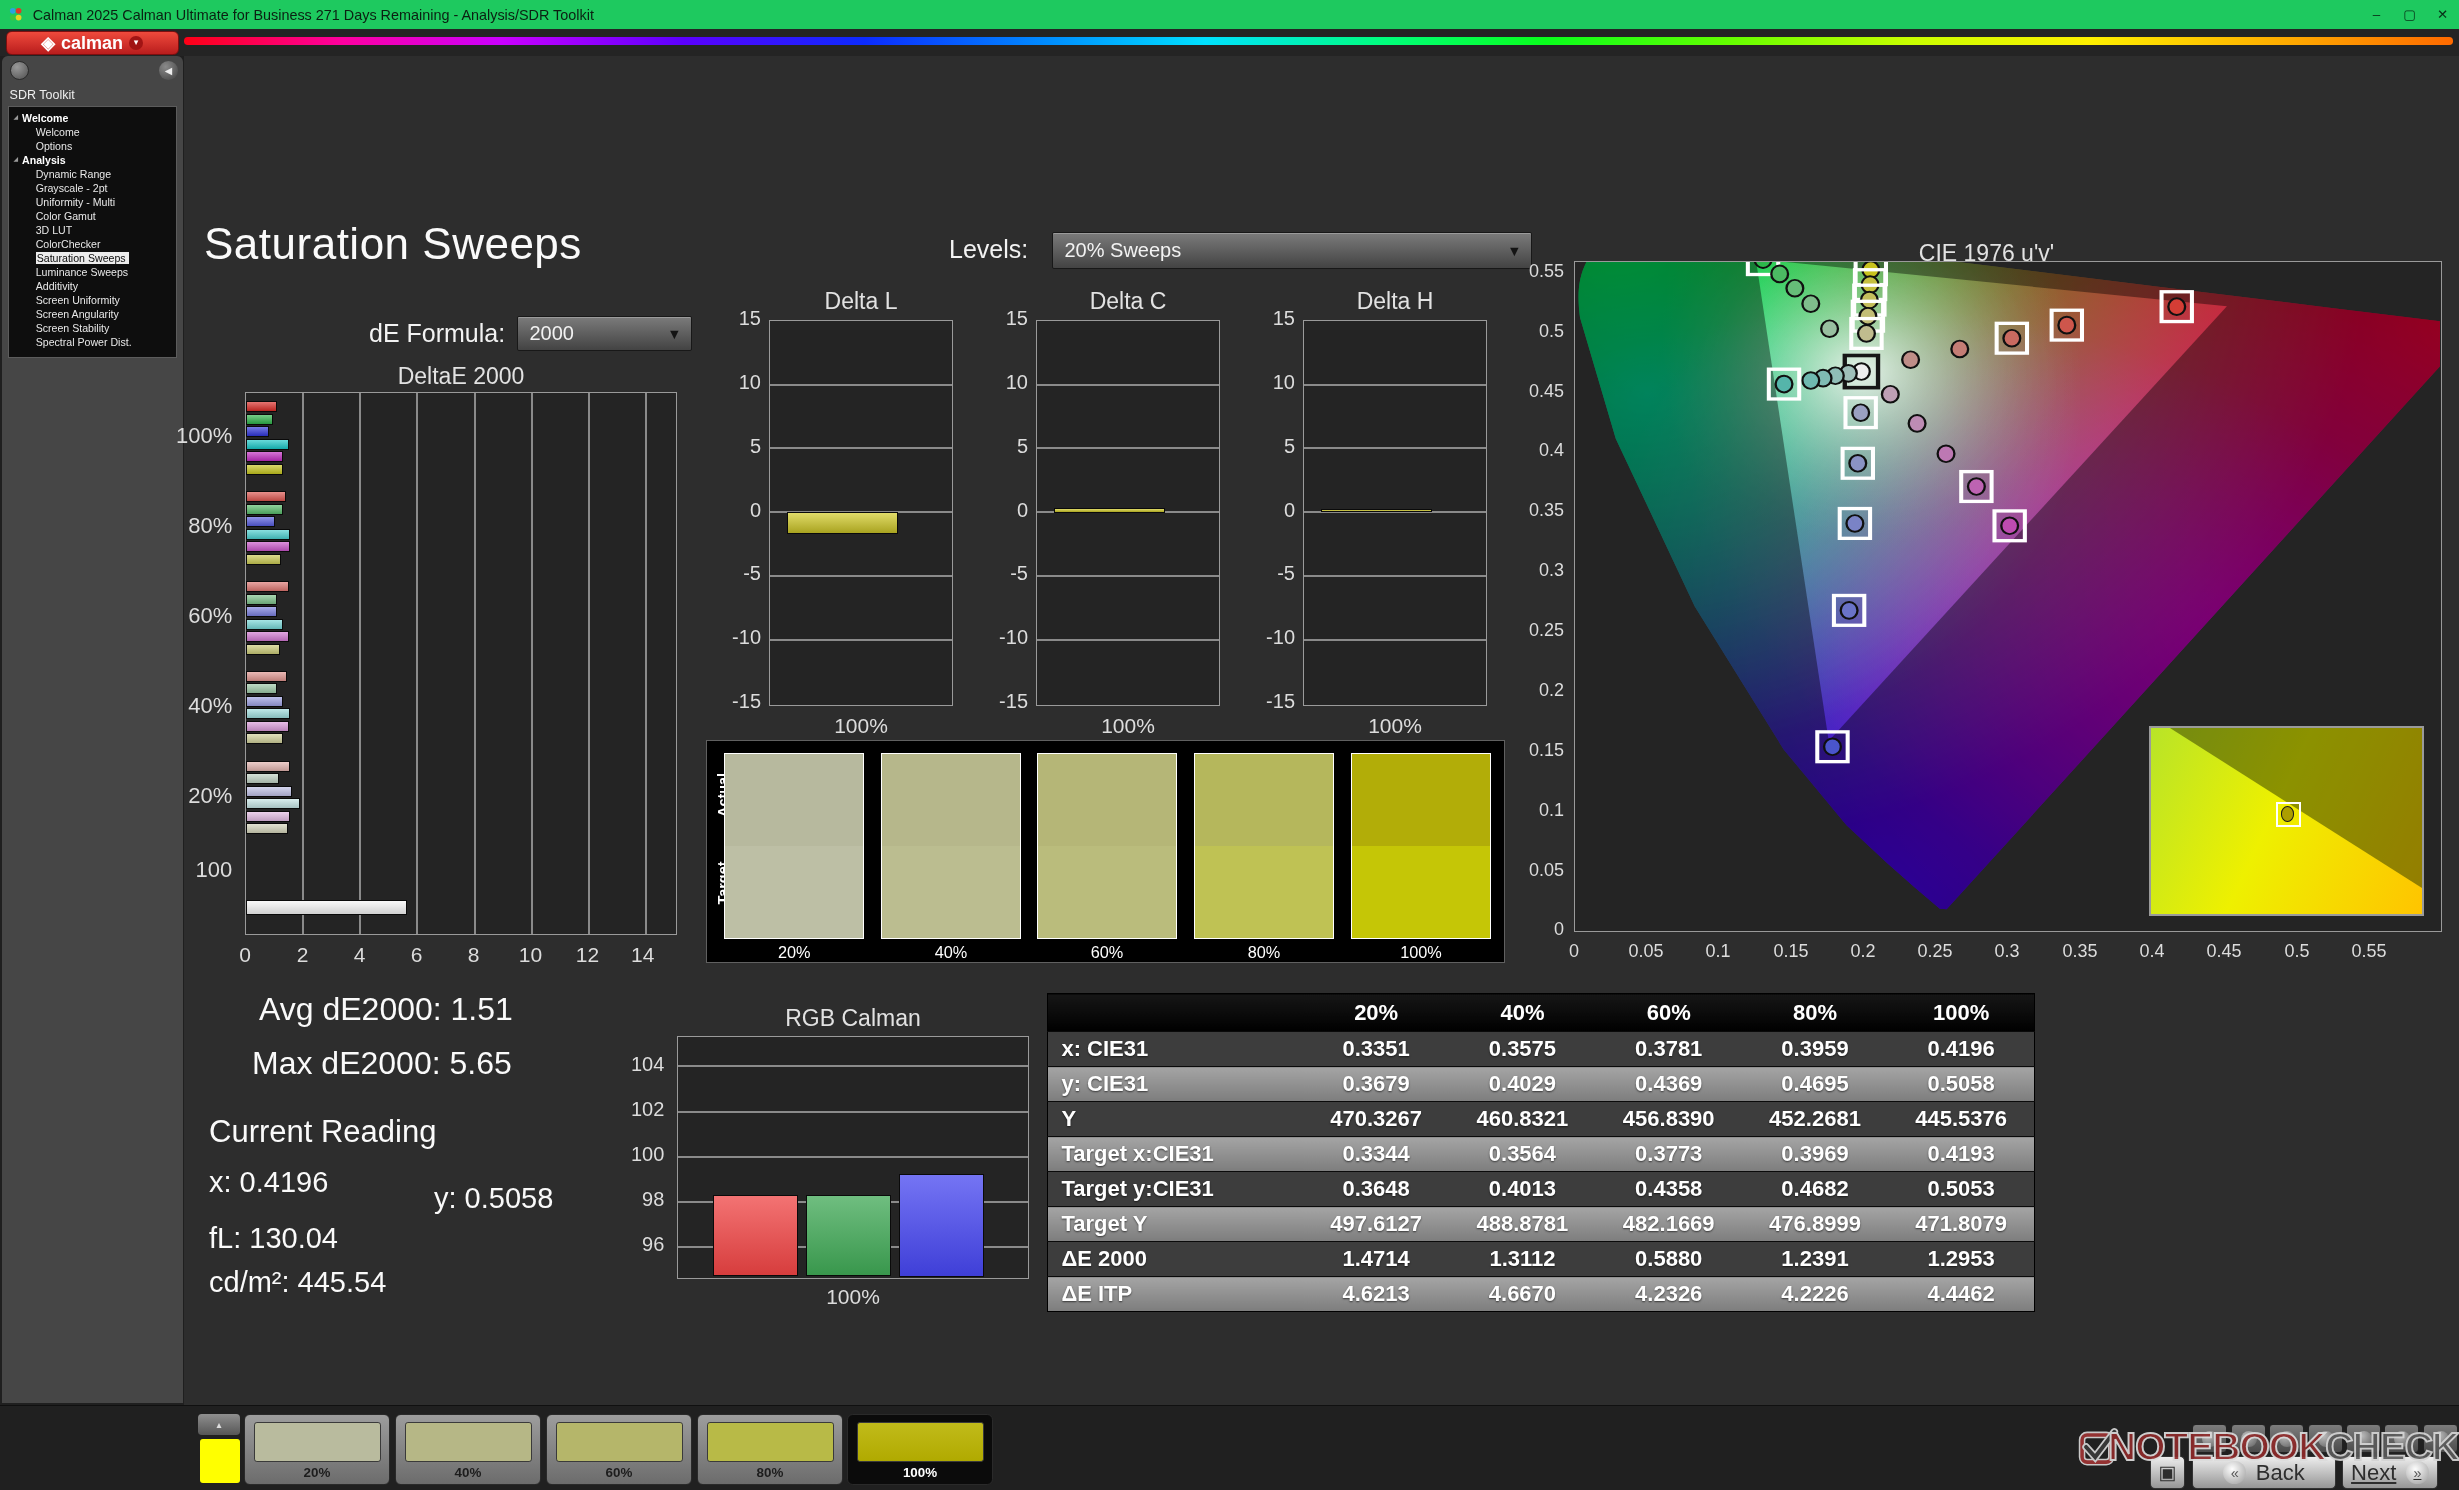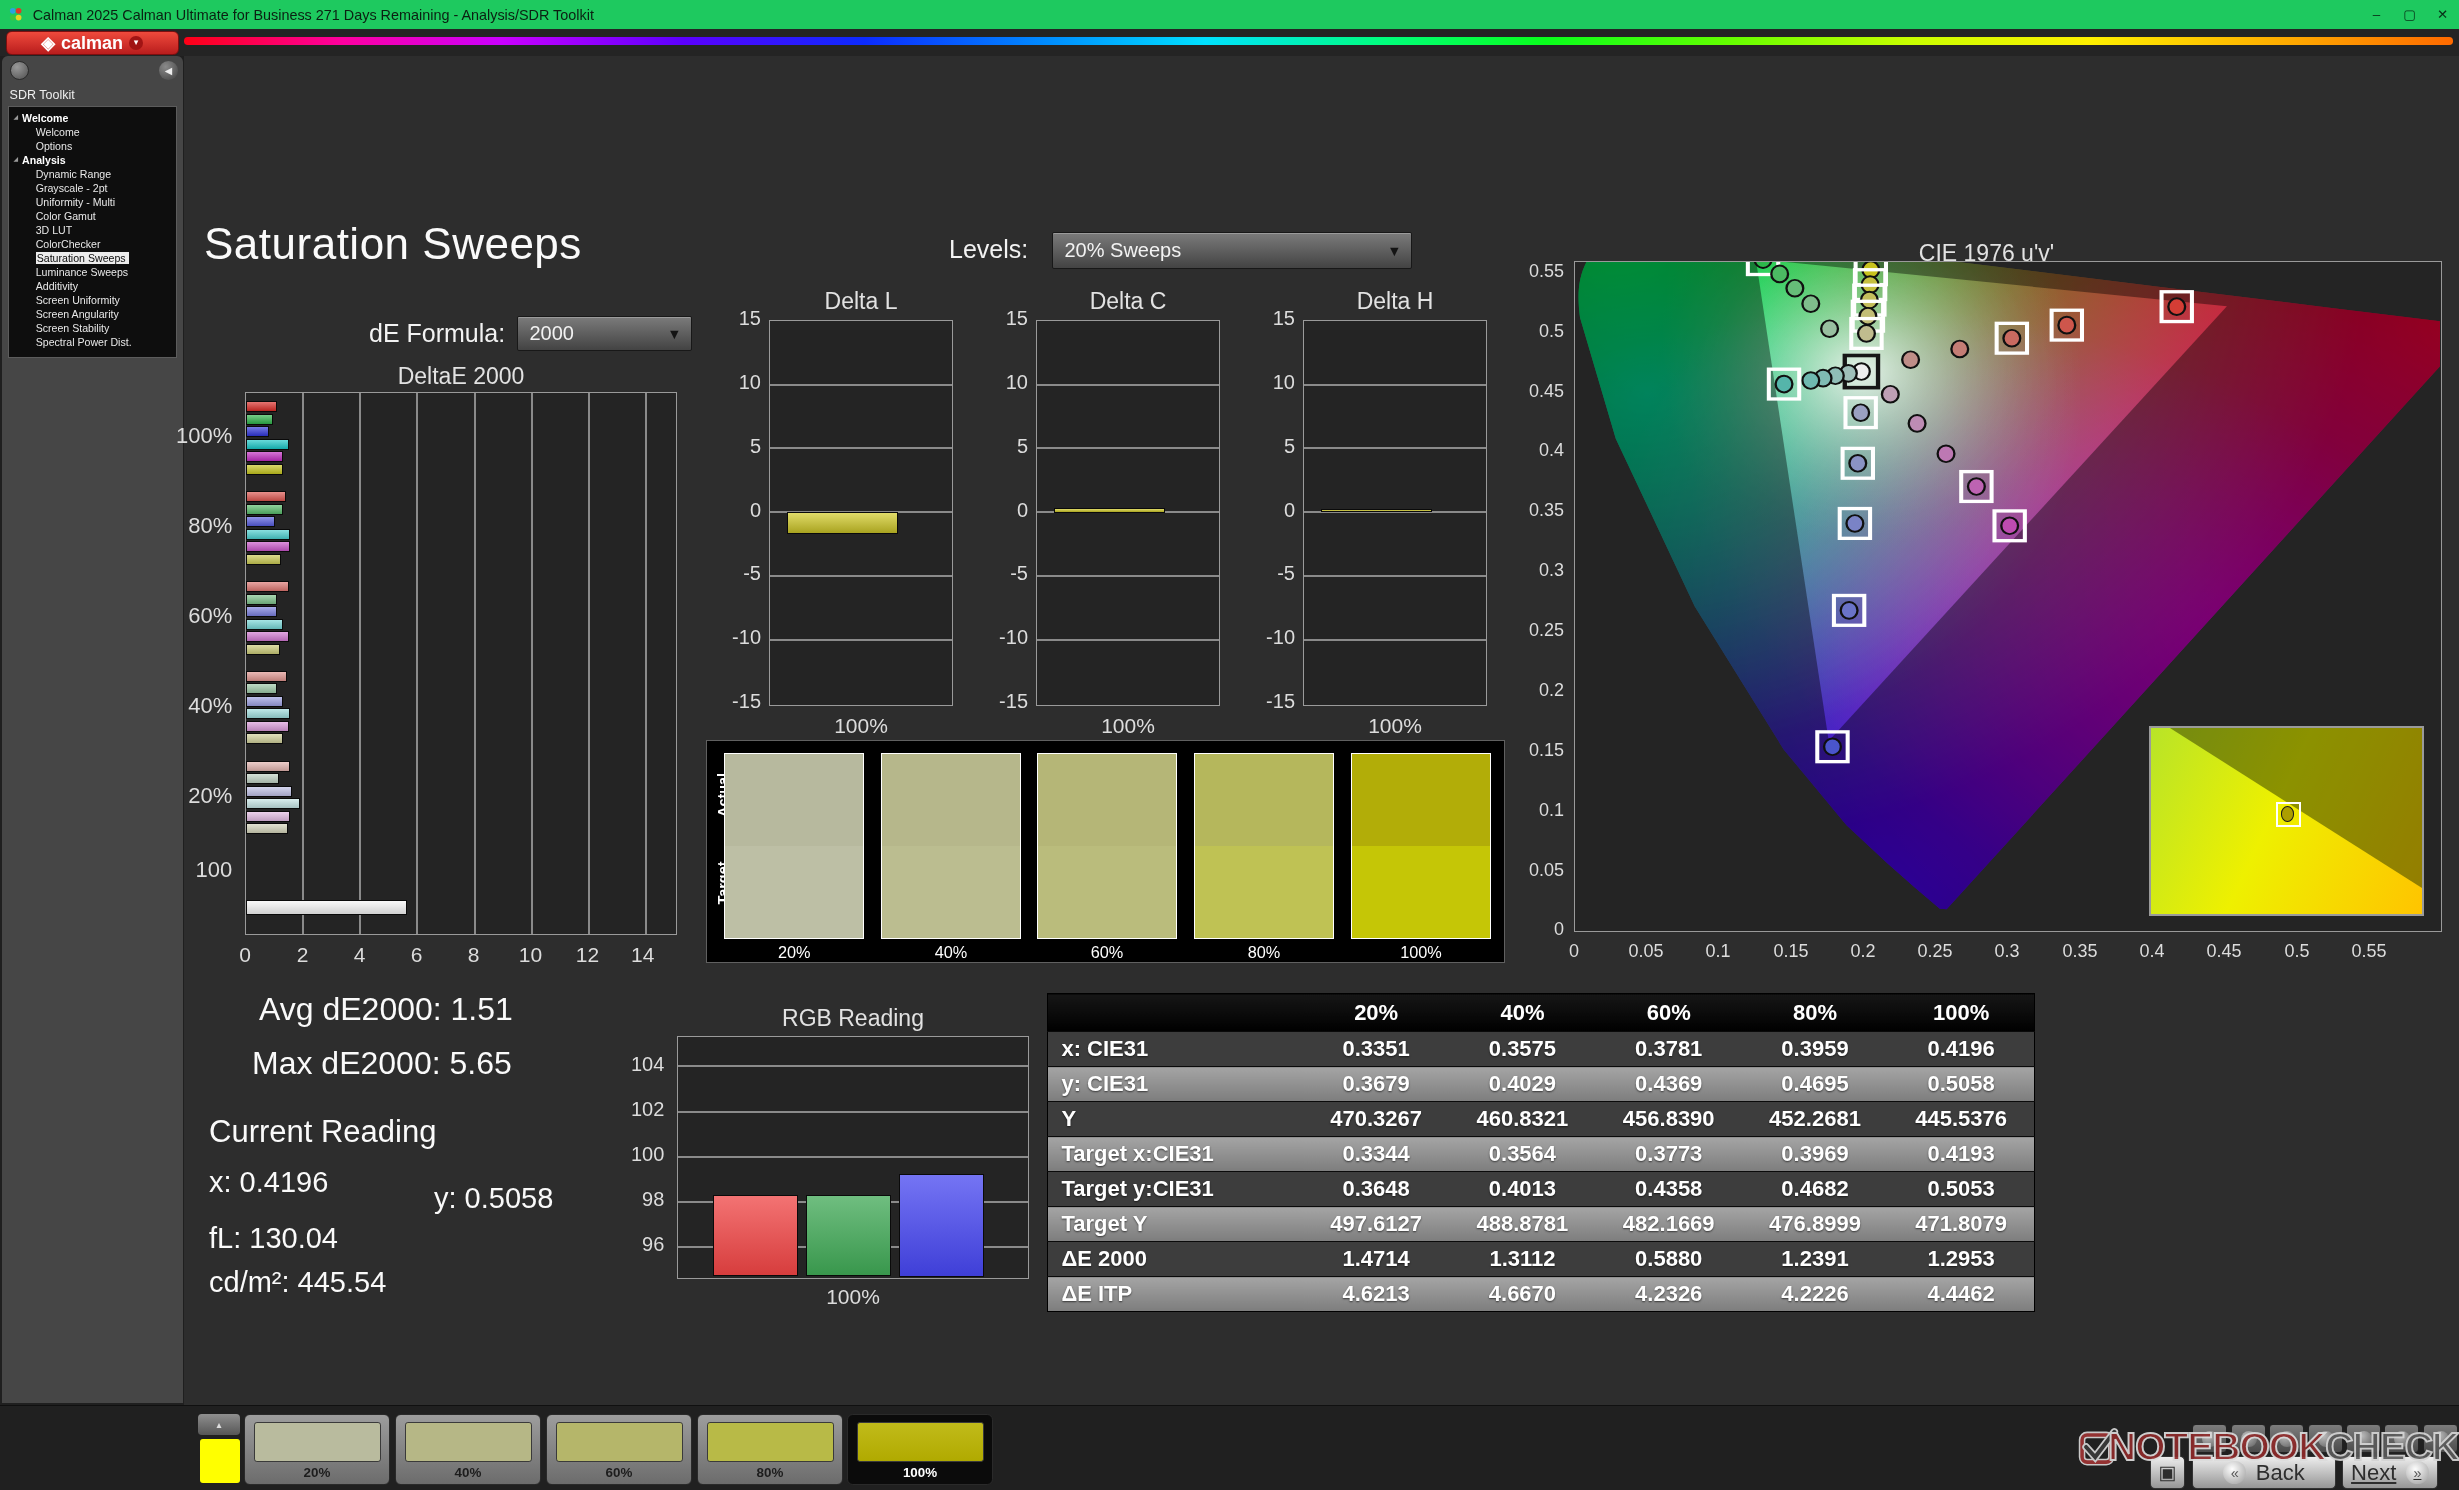--- a/index.html
+++ b/index.html
@@ -232,21 +232,21 @@
       <div class="tree-item"><span>Spectral Power Dist.</span></div>
     </div>
 
   <div id="page-title" class="abs">Saturation Sweeps</div>
   <div class="field-label abs" style="left:369px; top:319px;">dE Formula:</div>
   <div class="dropdown" style="left:517px; top:316px; width:175px; height:35px;">
     <span>2000</span>
     <span class="dd-caret">▼</span>
   </div>
   <div class="field-label abs" style="left:949px; top:235px;">Levels:</div>
-  <div class="dropdown" style="left:1052px; top:232px; width:360px; height:37px;">
+  <div class="dropdown" style="left:1052px; top:232px; width:480px; height:37px;">
     <span>20% Sweeps</span>
     <span class="dd-caret">▼</span>
   </div>
 
   <div class="chart-title" style="left:245px; top:363px; width:432px;">DeltaE 2000</div>
   <div id="deltae-ylabels" class="abs" style="left:144px; top:392px; width:96px; height:543px;">
       <div class="axis-lab" style="right: 7.7px; top: 31px; font-size: 22px;">100%</div>
       <div class="axis-lab" style="right: 7.7px; top: 121px; font-size: 22px;">80%</div>
       <div class="axis-lab" style="right: 7.7px; top: 211px; font-size: 22px;">60%</div>
       <div class="axis-lab" style="right: 7.7px; top: 301px; font-size: 22px;">40%</div>
@@ -527,21 +527,21 @@
   </div>
 
   <div class="bigstat" style="left:259px; top:991px;">Avg dE2000: 1.51</div>
   <div class="bigstat" style="left:252px; top:1045px;">Max dE2000: 5.65</div>
   <div class="readstat" style="left:209px; top:1114px; font-size:31px;">Current Reading</div>
   <div class="readstat" style="left:209px; top:1166px;">x: 0.4196</div>
   <div class="readstat" style="left:434px; top:1166px;margin-top:16px;">y: 0.5058</div>
   <div class="readstat" style="left:209px; top:1222px;">fL: 130.04</div>
   <div class="readstat" style="left:209px; top:1266px;">cd/m²: 445.54</div>
 
-  <div class="chart-title" style="left:677px; top:1005px; width:352px;">RGB Reading</div>
+  <div class="chart-title" style="left:677px; top:1005px; width:352px;">RGB Calman</div>
   <div id="rgb-ylabels" class="abs" style="left:624px; top:1036px; width:48px; height:243px;">
       <div class="axis-lab" style="right: 7.7px; top: 197px; font-size: 20px;">96</div>
       <div class="axis-lab" style="right: 7.7px; top: 152px; font-size: 20px;">98</div>
       <div class="axis-lab" style="right: 7.7px; top: 107px; font-size: 20px;">100</div>
       <div class="axis-lab" style="right: 7.7px; top: 62px; font-size: 20px;">102</div>
       <div class="axis-lab" style="right: 7.7px; top: 17px; font-size: 20px;">104</div>
     </div>
   <div id="rgb-plot" class="plot" style="left:677px; top:1036px; width:352px; height:243px;">
       <div class="gridline-h" style="top: 209px;"></div>
       <div class="gridline-h" style="top: 164px;"></div>

